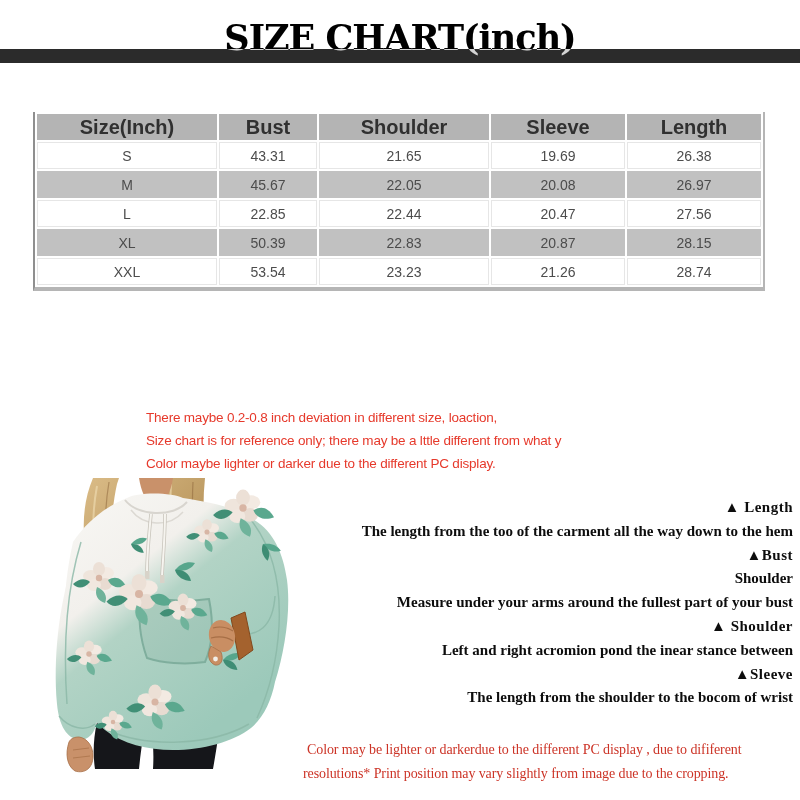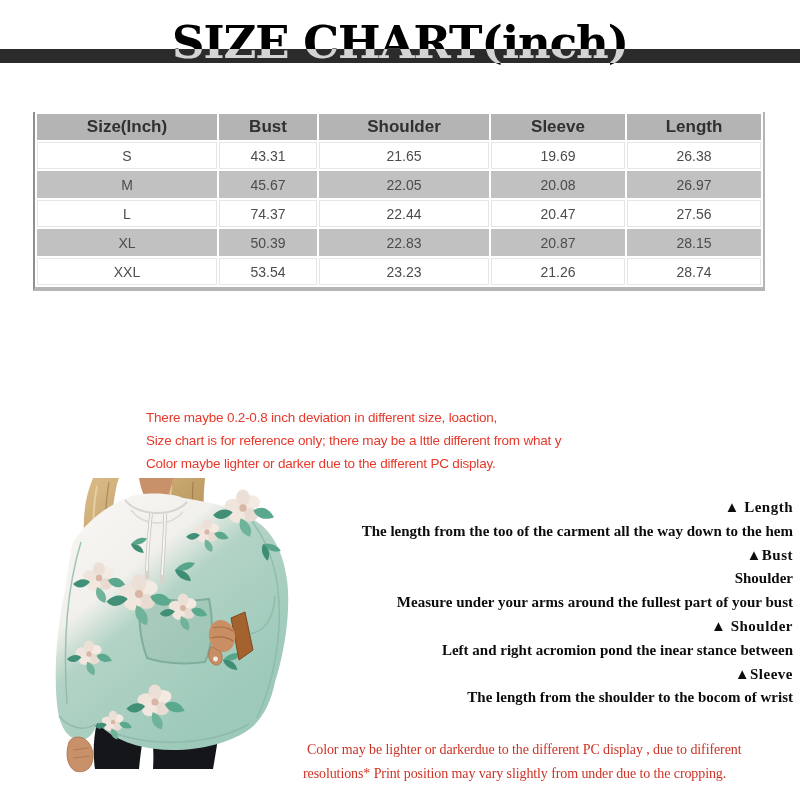--- a/index.html
+++ b/index.html
@@ -2,29 +2,29 @@
 <html><head>
 <meta charset="utf-8">
 <style>
   html,body{margin:0;padding:0;background:#fff;}
   #stage{position:relative;width:800px;height:800px;background:#fff;overflow:hidden;
          font-family:"Liberation Sans",sans-serif;}
 
   
   .title-bar{position:absolute;left:0;top:49px;width:800px;height:14px;background:#2b2b2b;}
   .page-title{position:absolute;left:0;top:20px;width:800px;margin:0;text-align:center;
-              font-family:"DejaVu Serif",serif;font-weight:700;font-size:45px;line-height:1;
+              font-family:"DejaVu Serif",serif;font-weight:700;font-size:35px;line-height:1;
               letter-spacing:-1px;color:#fff;mix-blend-mode:difference;}
 
   
   table.size-table{position:absolute;left:33px;top:112px;width:732px;
                    border-collapse:separate;border-spacing:2px;background:#fff;
                    border-left:2px solid #8f8f8f;border-right:2px solid #b5b5b5;
                    border-bottom:4px solid #b5b5b5;table-layout:fixed;}
-  .size-table th{background:#b4b4b4;color:#303030;font-weight:700;font-size:17px;
+  .size-table th{background:#b4b4b4;color:#303030;font-weight:700;font-size:20px;
                  height:26px;text-align:center;padding:0;}
   .size-table td{font-size:14px;color:#4c4c4c;height:25px;text-align:center;padding:0;}
   tr.row-plain td{background:#fff;border:1px solid #e6e6e6;}
   tr.row-alt td{background:#c1c1c1;border:1px solid #c1c1c1;}
 
   
   .top-disc{position:absolute;left:146px;top:406px;color:#e6392b;font-size:13.5px;
             line-height:23px;letter-spacing:-0.2px;font-family:"Liberation Sans",sans-serif;}
 
   
@@ -76,21 +76,21 @@
       </tr>
       <tr class="row-alt">
         <td>M</td>
         <td>45.67</td>
         <td>22.05</td>
         <td>20.08</td>
         <td>26.97</td>
       </tr>
       <tr class="row-plain">
         <td>L</td>
-        <td>74.37</td>
+        <td>22.85</td>
         <td>22.44</td>
         <td>20.47</td>
         <td>27.56</td>
       </tr>
       <tr class="row-alt">
         <td>XL</td>
         <td>50.39</td>
         <td>22.83</td>
         <td>20.87</td>
         <td>28.15</td>
@@ -223,16 +223,16 @@
     <div>Shoulder</div>
     <div>Measure under your arms around the fullest part of your bust</div>
     <div class="marker">▲ Shoulder</div>
     <div>Left and right acromion pond the inear stance between</div>
     <div class="marker">▲Sleeve</div>
     <div>The length from the shoulder to the bocom of wrist</div>
   </div>
 
   <div class="bottom-disc">
     <div class="indent">Color may be lighter or darkerdue to the different PC display , due to dififerent</div>
-    <div>resolutions* Print position may vary slightly from under due to the cropping.</div>
+    <div>resolutions* Print position may vary slightly from image due to the cropping.</div>
   </div>
 
 </div>
 
 </body></html>

